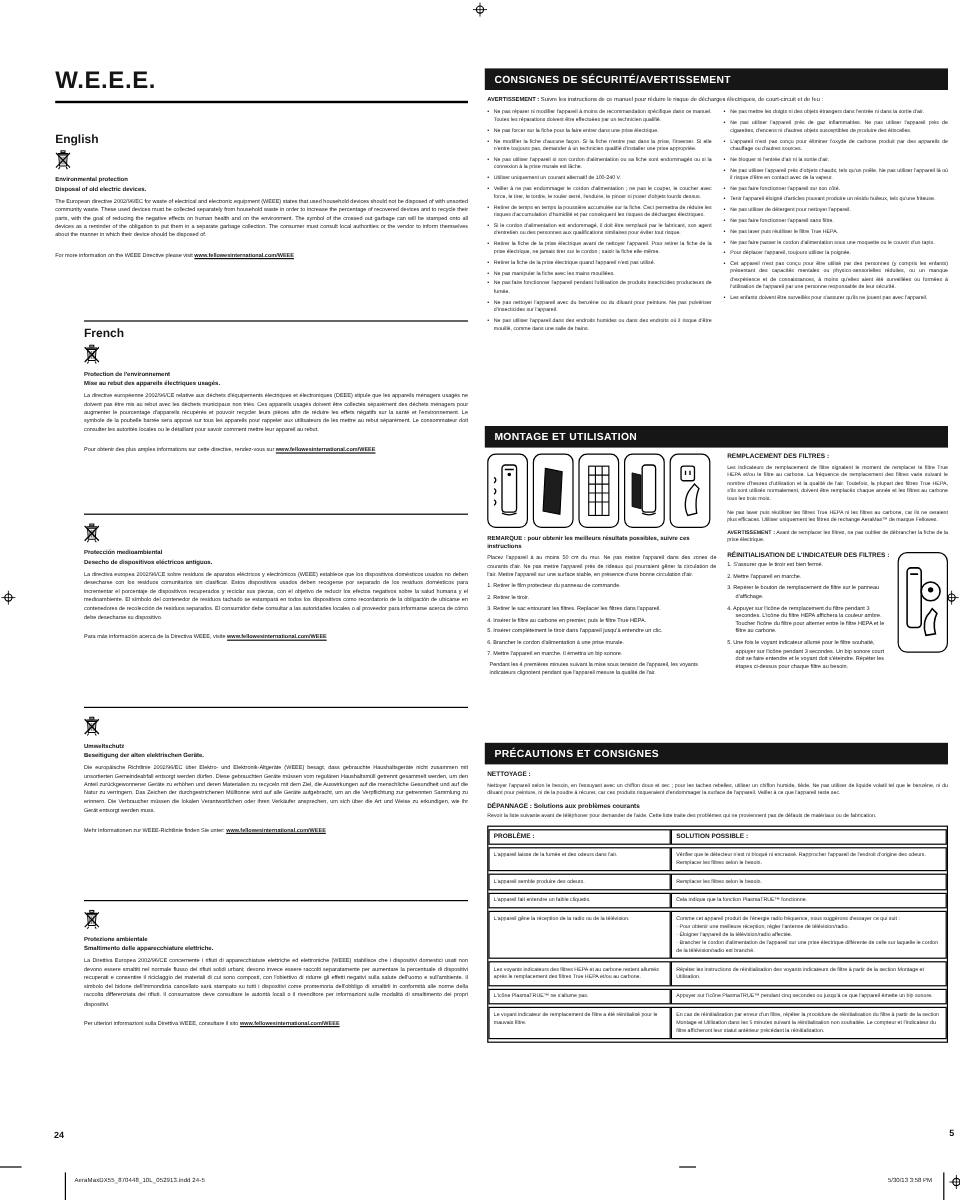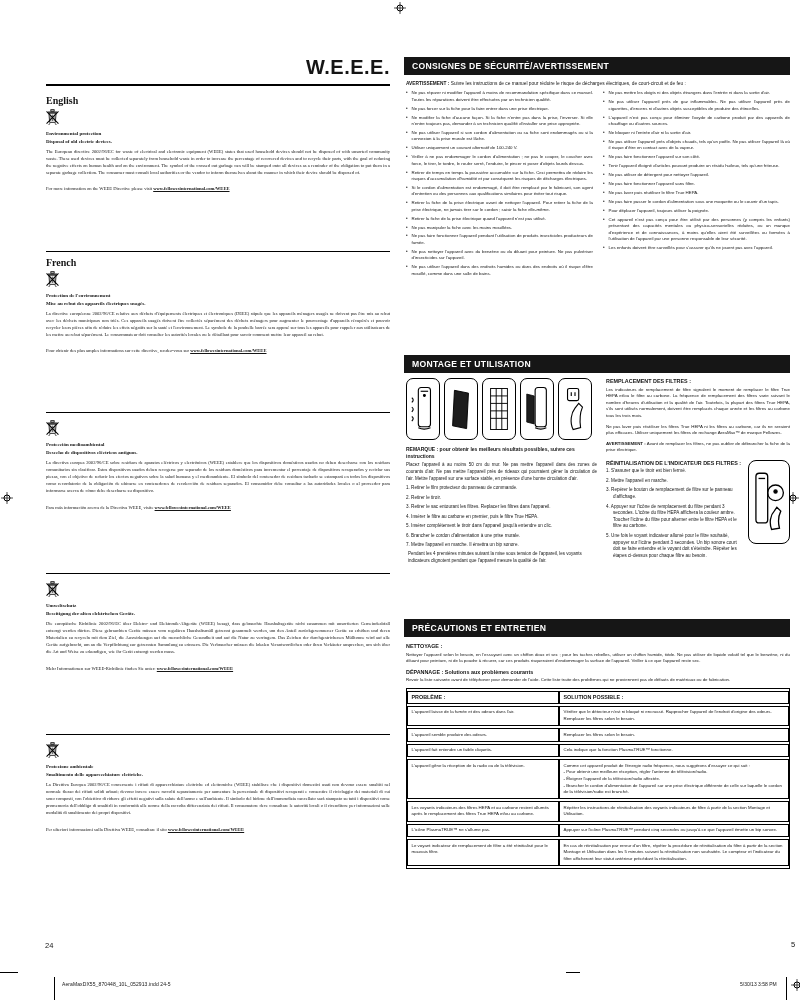--- a/index.html
+++ b/index.html
@@ -7,23 +7,23 @@
   .page {
     position:relative; width:800px; height:1000px; background:#fff;
     font-family:"Liberation Sans", sans-serif; color:#151515; overflow:hidden;
     -webkit-text-size-adjust:none;
   }
   
   .regmark { position:absolute; width:12px; height:12px; }
   .cropline { position:absolute; background:#000; }
   
   .left-page { position:absolute; left:46px; top:56px; width:344px; }
-  .weee-title { font-size:20px; font-weight:bold; letter-spacing:0.5px; padding-bottom:5px; border-bottom:2.2px solid #000; margin-bottom:4px;text-align:right; }
-  .lang-section { min-height:161px; padding-top:5px;font-family:Liberation Serif, serif; }
-  .lang-section + .lang-section { border-top:1.6px solid #000; }
+  .weee-title { font-size:20px; font-weight:bold; letter-spacing:0.5px; padding-bottom:5px; border-bottom:2.2px solid #000; margin-bottom:20px; }
+  .lang-section { min-height:161px; padding-top:5px; }
+  .lang-section + .lang-section { border-top:1.6px solid #000;margin-left:24px; }
   .lang-h { font-size:10px; font-weight:bold; margin-bottom:2px; }
   .bin { width:13px; height:19px; display:block; margin:1px 0 3px 0; }
   .sub { font-size:5px; font-weight:bold; line-height:1.6; }
   .body-sm { font-size:4.6px; line-height:1.55; text-align:justify; margin-top:2px; }
   .linkline { margin-top:9px; text-align:left; }
   .url { text-decoration:underline; font-weight:bold; }
   
   .right-page { position:absolute; left:404px; top:44px; width:386px; }
   .bar { height:18px; background:#161616; color:#fff; font-size:8.6px; font-weight:bold; line-height:18px; padding-left:8px; letter-spacing:0.3px; }
   .sect { position:absolute; left:0; width:386px;margin-top:13px; }
@@ -52,21 +52,21 @@
   .reset-ill { float:right; width:42px; height:84px; border:1.7px solid #000; border-radius:8px; margin:0 0 3px 4px; display:flex; align-items:center; justify-content:center; background:#fff; }
   .reset-ill svg { width:34px; height:74px; }
   .nt { margin-top:6px; }
   
   table.tbl { width:100%; border-collapse:separate; border-spacing:0 2px; margin-top:4px; border:1.4px solid #000; }
   .tbl th, .tbl td { border:1px solid #000; vertical-align:top; padding:2.5px 3.5px; }
   .tbl th { font-size:5.4px; text-align:left; font-weight:bold; }
   .tbl td { font-size:4.4px; line-height:1.5; white-space:pre-line; }
   .col-problem { width:152px; }
   
-  .pagenum { position:absolute; font-size:7.5px; font-weight:normal;padding-left:20px; }
+  .pagenum { position:absolute; font-size:7.5px; font-weight:bold;padding-left:20px; }
   .pn-left { left:25px; top:941px; }
   .pn-right { left:771px; top:940px; }
   .fileline { position:absolute; left:62px; top:981px; font-size:5px; letter-spacing:0.1px; }
   .timestamp { position:absolute; left:740px; top:981px; font-size:5px; }
 </style>
 </head>
 <body>
 
 <svg width="0" height="0" style="position:absolute">
   <defs>
@@ -294,21 +294,21 @@
                 <div class="step">3. Repérer le bouton de remplacement de filtre sur le panneau d'affichage.</div>
                 <div class="step">4. Appuyer sur l'icône de remplacement du filtre pendant 3 secondes. L'icône du filtre HEPA affichera la couleur ambre. Toucher l'icône du filtre pour alterner entre le filtre HEPA et le filtre au carbone.</div>
                 <div class="step">5. Une fois le voyant indicateur allumé pour le filtre souhaité, appuyer sur l'icône pendant 3 secondes. Un bip sonore court doit se faire entendre et le voyant doit s'éteindre. Répéter les étapes ci-dessus pour chaque filtre au besoin.</div>
               </div>
           </div>
         </div>
       </div>
     </div>
 
     <div class="sect sect-precautions">
-      <div class="bar">PRÉCAUTIONS ET ENTRETIEN</div>
+      <div class="bar">PRÉCAUTIONS ET CONSIGNES</div>
       <div style="margin-left:2px">
         <div class="rtitle nt">NETTOYAGE :</div>
         <p class="rpara">Nettoyer l'appareil selon le besoin, en l'essuyant avec un chiffon doux et sec ; pour les taches rebelles, utiliser un chiffon humide, tiède. Ne pas utiliser de liquide volatil tel que le benzène, ni du diluant pour peinture, ni de la poudre à récurer, car ces produits risqueraient d'endommager la surface de l'appareil. Veiller à ce que l'appareil reste sec.</p>
         <div class="rtitle">DÉPANNAGE : Solutions aux problèmes courants</div>
         <p class="rpara" style="margin-bottom:1px">Revoir la liste suivante avant de téléphoner pour demander de l'aide. Cette liste traite des problèmes qui ne proviennent pas de défauts de matériaux ou de fabrication.</p>
         <table class="tbl">
           <thead>
             <tr>
               <th class="col-problem">PROBLÈME :</th>
               <th>SOLUTION POSSIBLE :</th>

